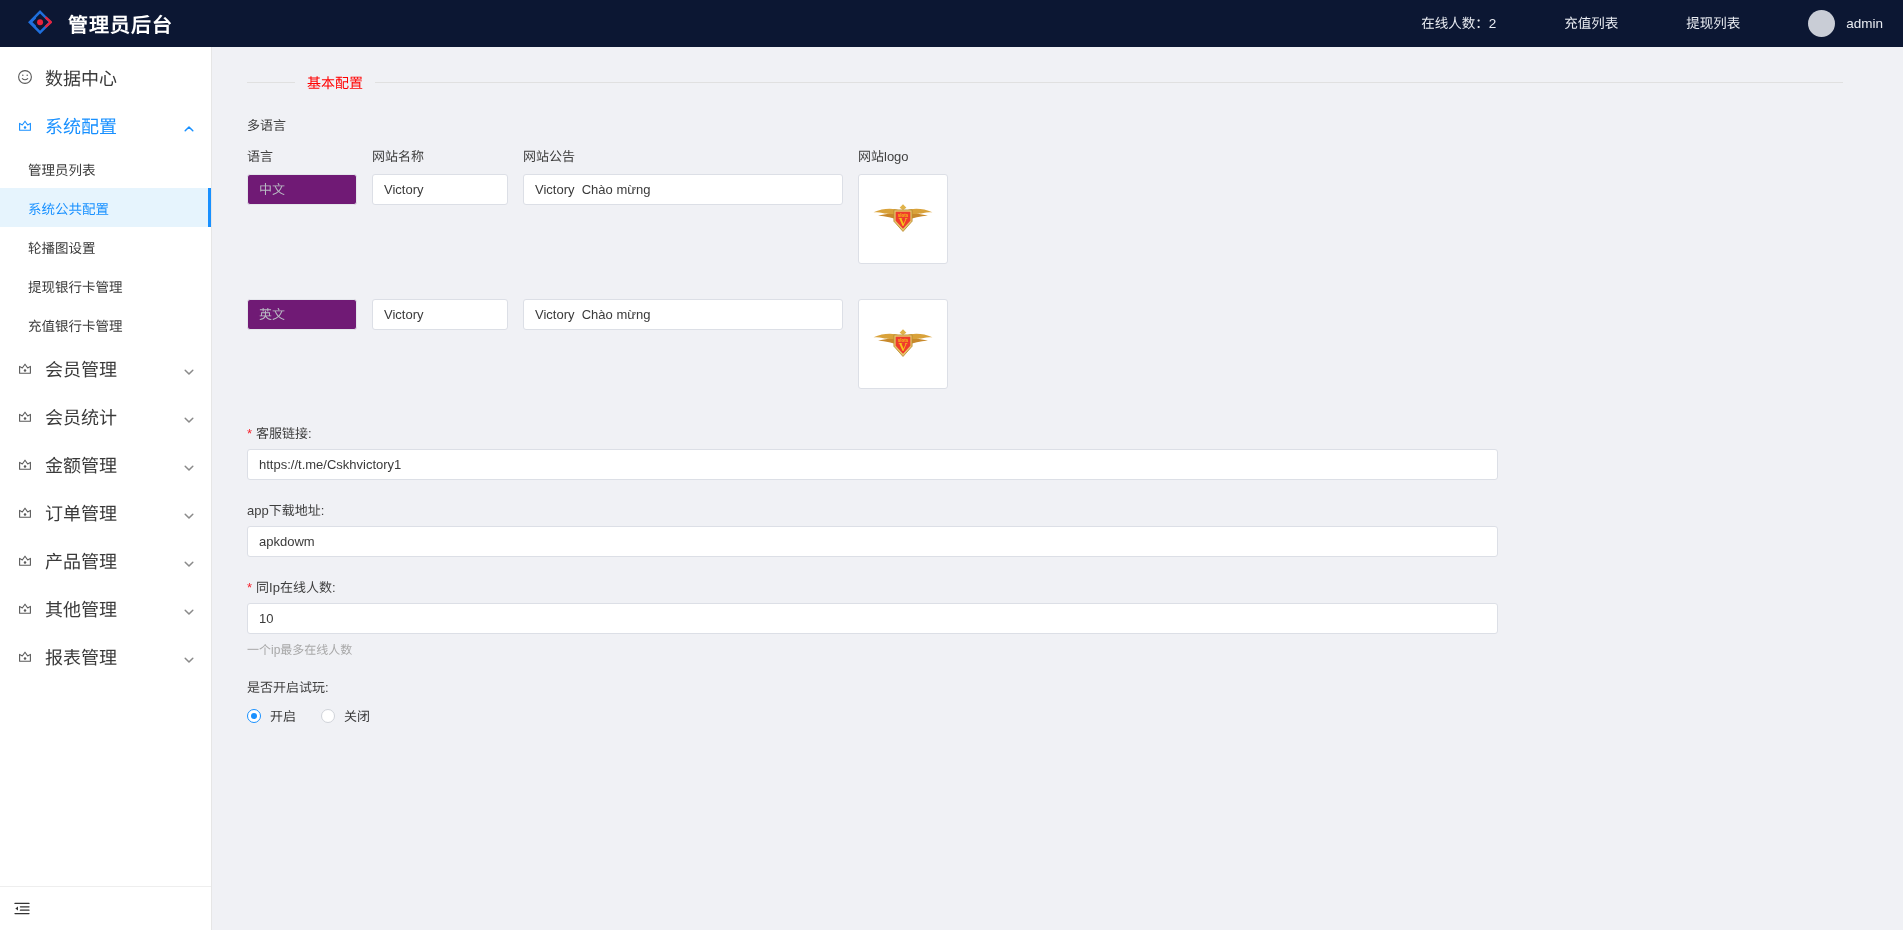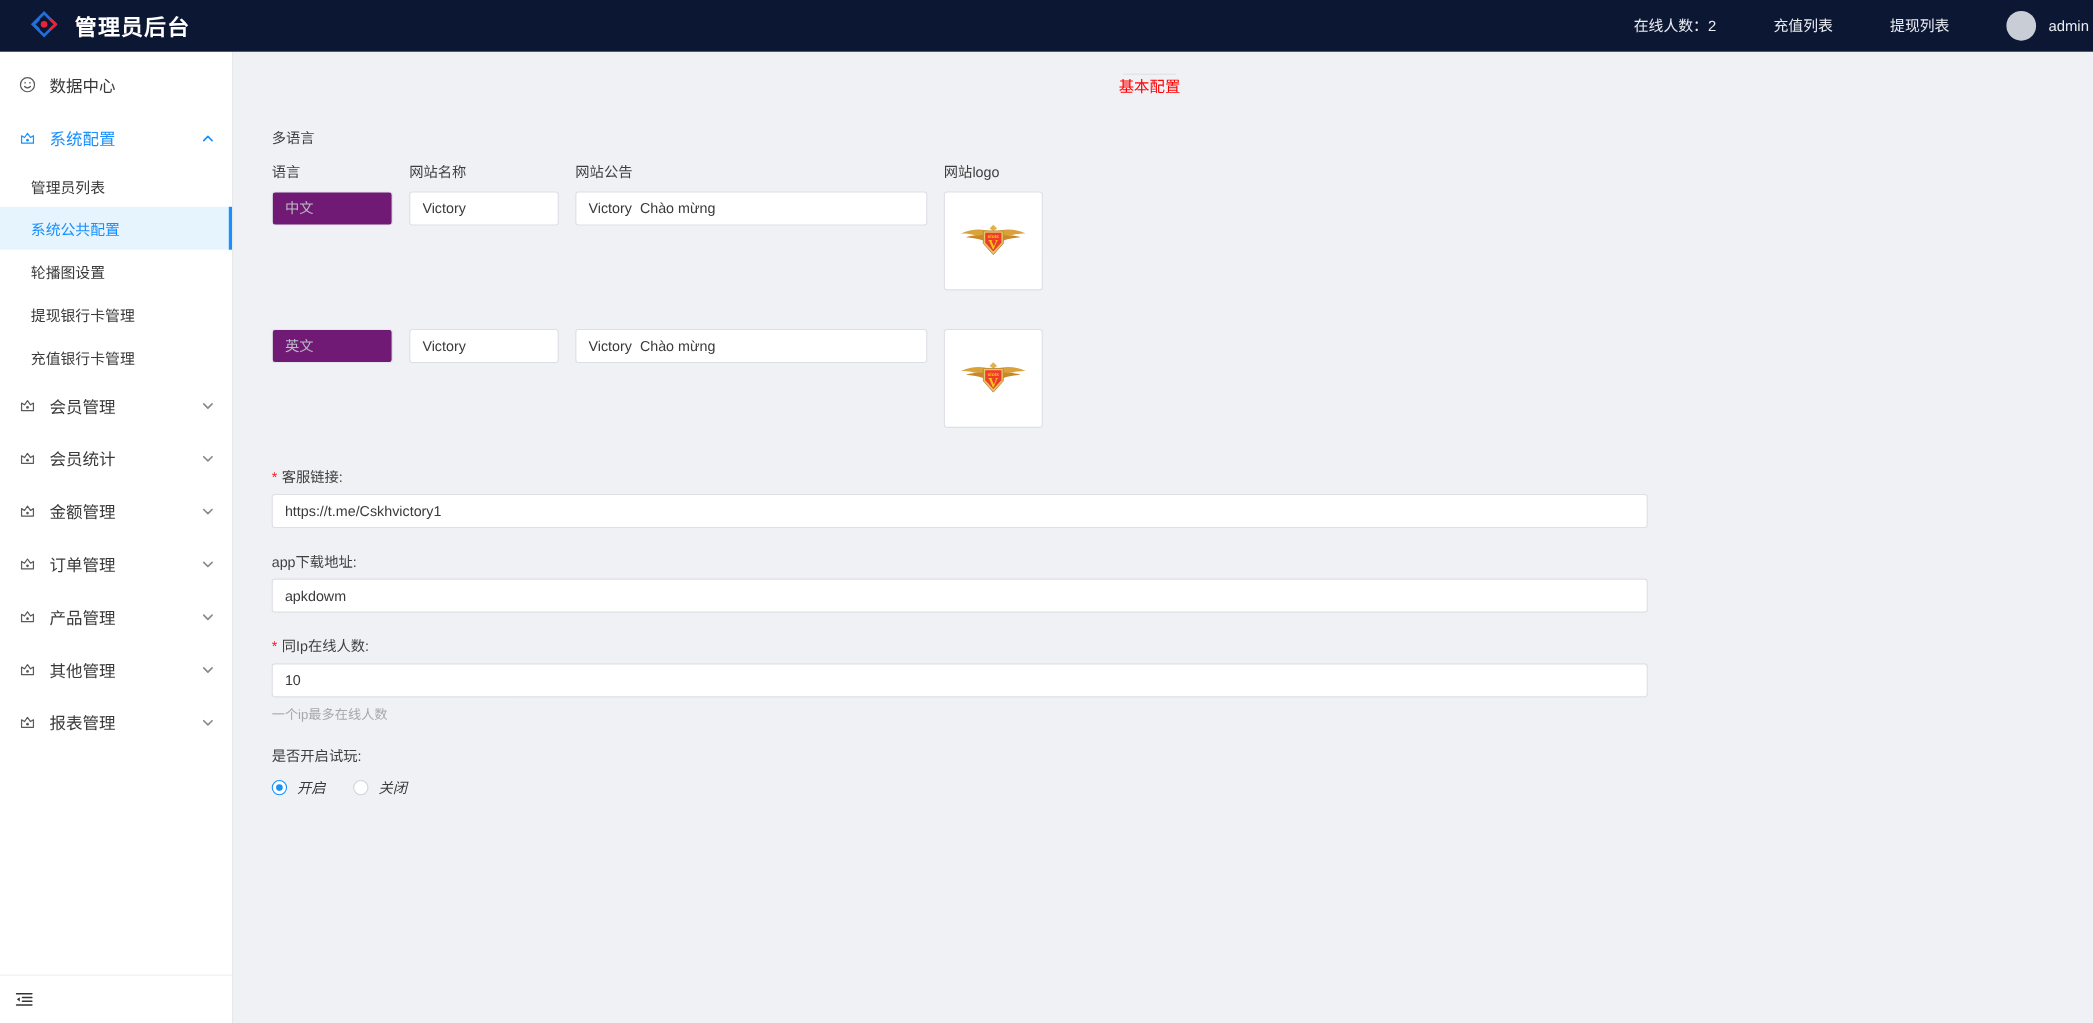--- a/index.html
+++ b/index.html
@@ -21,21 +21,21 @@
     z-index: 20;
   }
   .brand { display: flex; align-items: center; padding-left: 26px; width: 212px; }
   .brand-logo { width: 30px; height: 30px; position: relative; flex: 0 0 auto; }
   .brand-title {
     color: #ffffff; font-size: 20px; font-weight: bold;
     letter-spacing: 1px; margin-left: 12px; white-space: nowrap;
   }
   .topbar-right {
     margin-left: auto; display: flex; align-items: center;
-    padding-right: 4px; gap: 0px;
+    padding-right: 20px; gap: 16px;
   }
   .top-item {
     color: #e9ecf2; font-size: 13.5px; white-space: nowrap;
     padding: 0 26px; line-height: 47px; cursor: pointer;
   }
   .avatar-wrap { display: flex; align-items: center; padding-left: 26px; cursor: pointer; }
   .avatar {
     width: 27px; height: 27px; border-radius: 50%;
     background: #c9cdd6; flex: 0 0 auto;
   }
@@ -47,21 +47,21 @@
     width: 212px; height: 883px;
     background: #ffffff;
     border-right: 1px solid #e6e6e6;
     overflow: hidden;
     z-index: 10;
   }
   .menu { padding-top: 6px; }
   .menu-row {
     display: flex; align-items: center;
     height: 48px; padding-left: 17px; padding-right: 16px;
-    font-size: 15px; color: #3a3a3a; cursor: pointer;
+    font-size: 18px; color: #3a3a3a; cursor: pointer;
     position: relative;
   }
   .menu-row .mi-icon {
     width: 16px; height: 16px; flex: 0 0 auto; margin-right: 12px;
     color: #5a5a5a; display: block;
   }
   .menu-row.parent-active { color: #1890ff; }
   .menu-row.parent-active .mi-icon { color: #1890ff; }
   .mi-label { white-space: nowrap; }
   .mi-arrow {
@@ -100,21 +100,21 @@
     width: 1691px; height: 883px;
     background: #f0f1f5;
     overflow: hidden;
     padding: 0;
   }
   .inner { padding: 0 60px 0 35px; }
 
   
   .section-divider {
     display: flex; align-items: center;
-    margin: 20px 0 0 0; height: 30px; flex-direction: column;
+    margin: 20px 0 0 0; height: 30px;
   }
   .sd-line-l { width: 48px; height: 1px; background: #e0e0e0; flex: 0 0 auto; }
   .sd-title {
     color: #ff0000; font-size: 14px; padding: 0 12px;
     white-space: nowrap; flex: 0 0 auto;
   }
   .sd-line-r { flex: 1 1 auto; height: 1px; background: #e0e0e0; }
 
   .field-label {
     font-size: 13px; color: #3f3f3f; margin-bottom: 7px; display: block;
@@ -157,21 +157,21 @@
   .logo-inner {
     width: 78px; height: 78px; border-radius: 14px; background: #ffffff;
     display: flex; align-items: center; justify-content: center;
   }
   .logo-svg { width: 68px; height: 40px; display: block; }
 
   .wide-field { margin-top: 20px; }
   .wide-inp-wrap { width: 1251px; margin-top: 7px; }
 
   .radio-group { display: flex; align-items: center; margin-top: 10px; gap: 0; }
-  .radio-item { display: flex; align-items: center; cursor: pointer; margin-right: 25px; font-style: italic; }
+  .radio-item { display: flex; align-items: center; cursor: pointer; margin-right: 25px; }
   .radio-dot {
     width: 14px; height: 14px; border-radius: 50%;
     border: 1px solid #d0d3d9; background: #ffffff;
     display: inline-block; position: relative; flex: 0 0 auto;
   }
   .radio-item.checked .radio-dot { border-color: #1890ff; }
   .radio-item.checked .radio-dot::after {
     content: ""; position: absolute; left: 3px; top: 3px;
     width: 6px; height: 6px; border-radius: 50%; background: #1890ff;
   }

